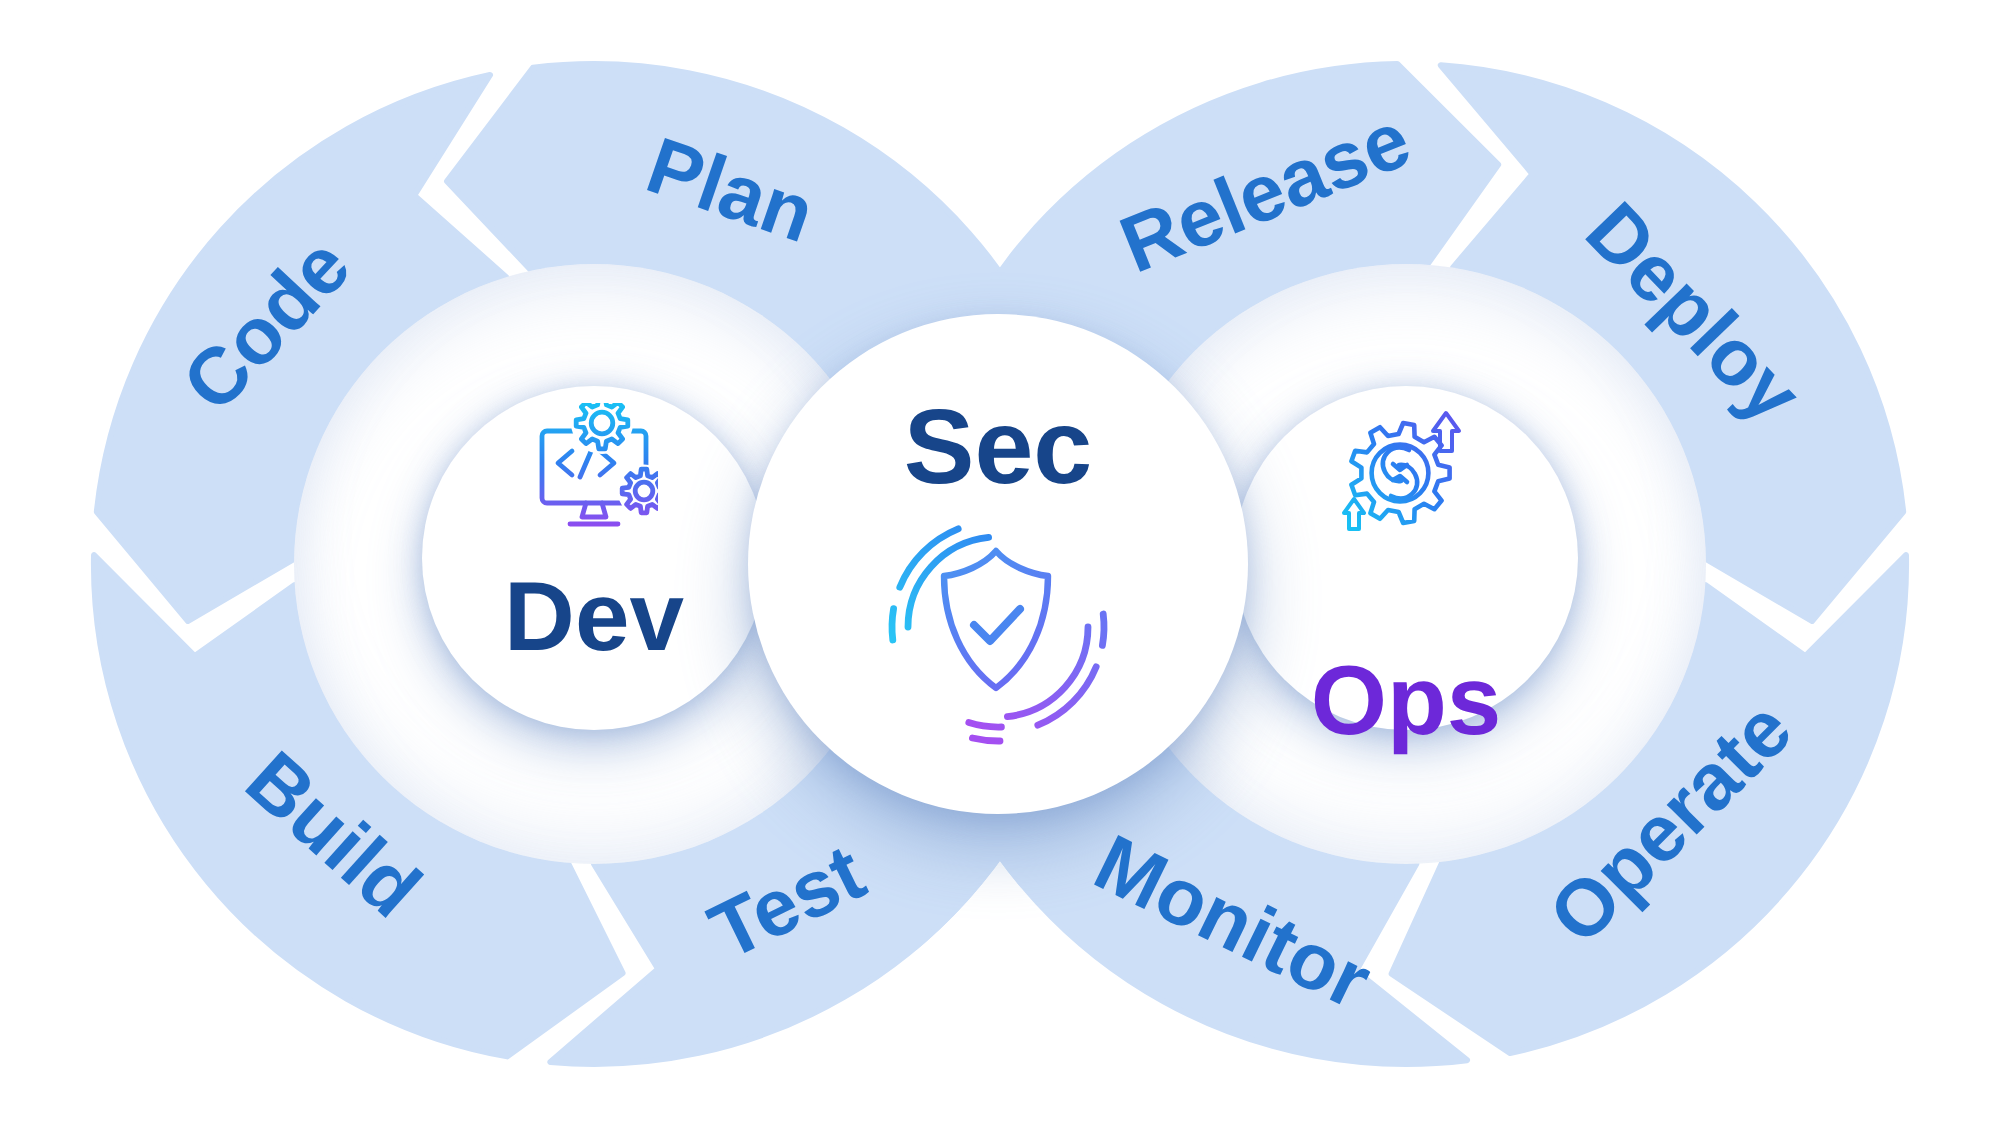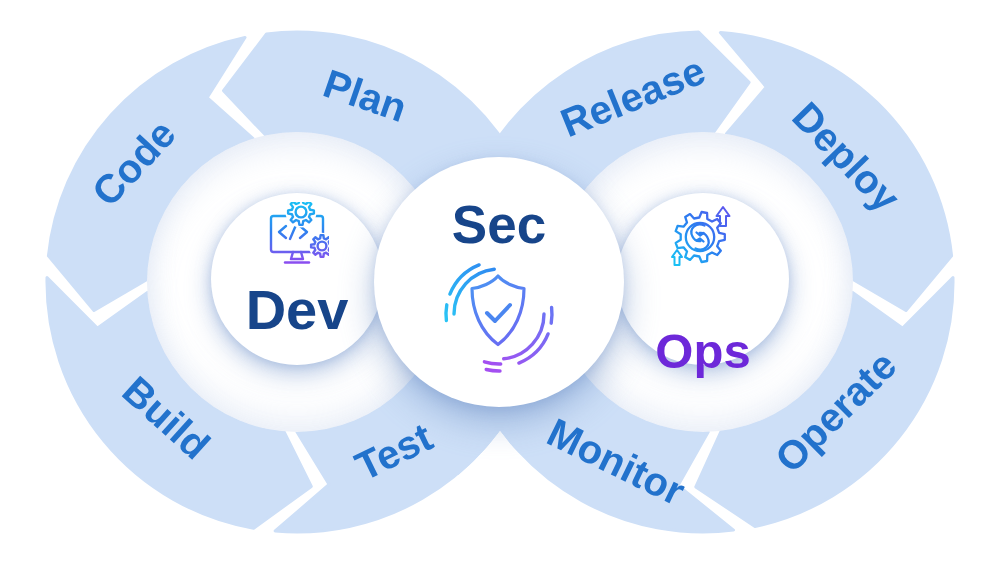--- a/index.html
+++ b/index.html
@@ -31,21 +31,21 @@
     box-shadow:0 16px 34px rgba(105,140,195,0.48), 0 4px 12px rgba(118,150,205,0.30);
   }
   .pod-icon{position:absolute;transform:translate(-50%,-50%);}
   #dev-icon-wrap{left:297px;top:237px;}
   #ops-icon-wrap{left:703px;top:237px;}
   #sec-icon-wrap{left:499px;top:318px;}
   .pod-label{
     position:absolute;transform:translate(-50%,-50%);
     font-weight:700;color:#17458a;white-space:nowrap;letter-spacing:0px;
   }
-  #dev-label{left:297px;top:309px;font-size:56px;text-align:right;}
+  #dev-label{left:297px;top:309px;font-size:49px;text-align:right;}
   #ops-label{left:703px;top:310px;font-size:49px;}
   #sec-label{left:499px;top:213px;font-size:53px;}
   .ring-label{
     position:absolute;font-weight:700;font-size:40px;color:#2272cc;
     white-space:nowrap;
   }
 </style>
 </head>
 <body>
 

